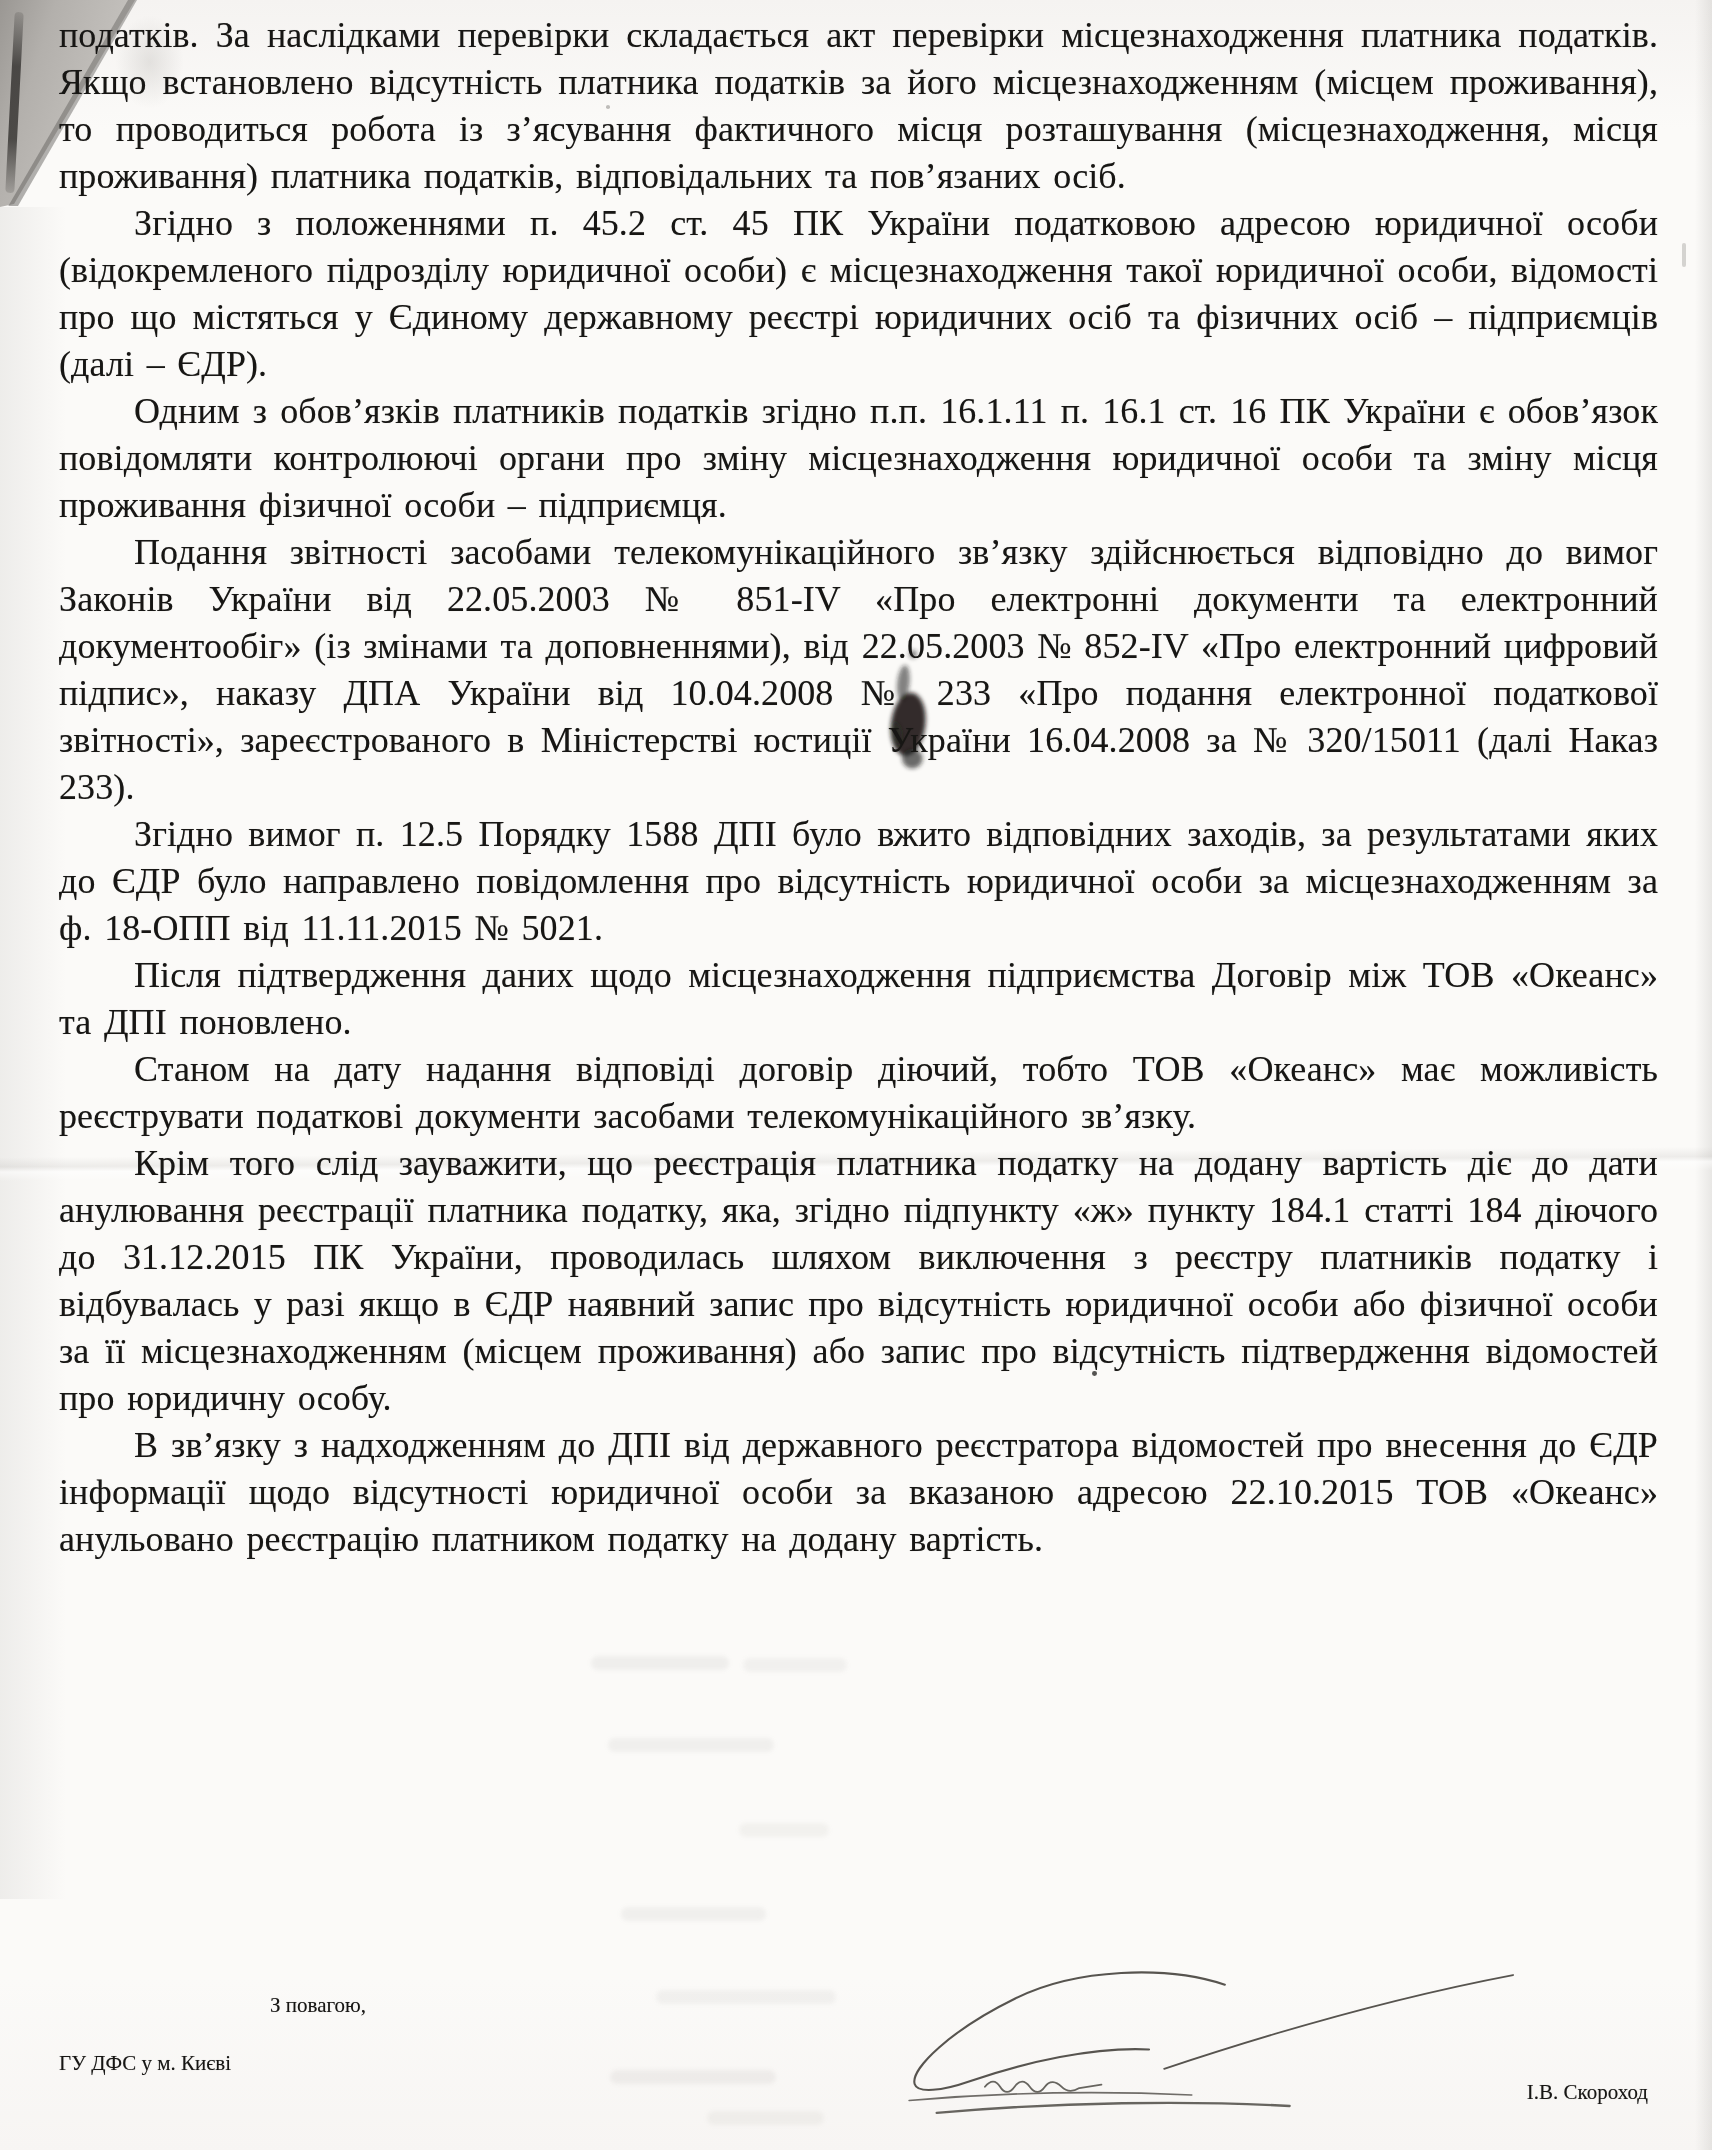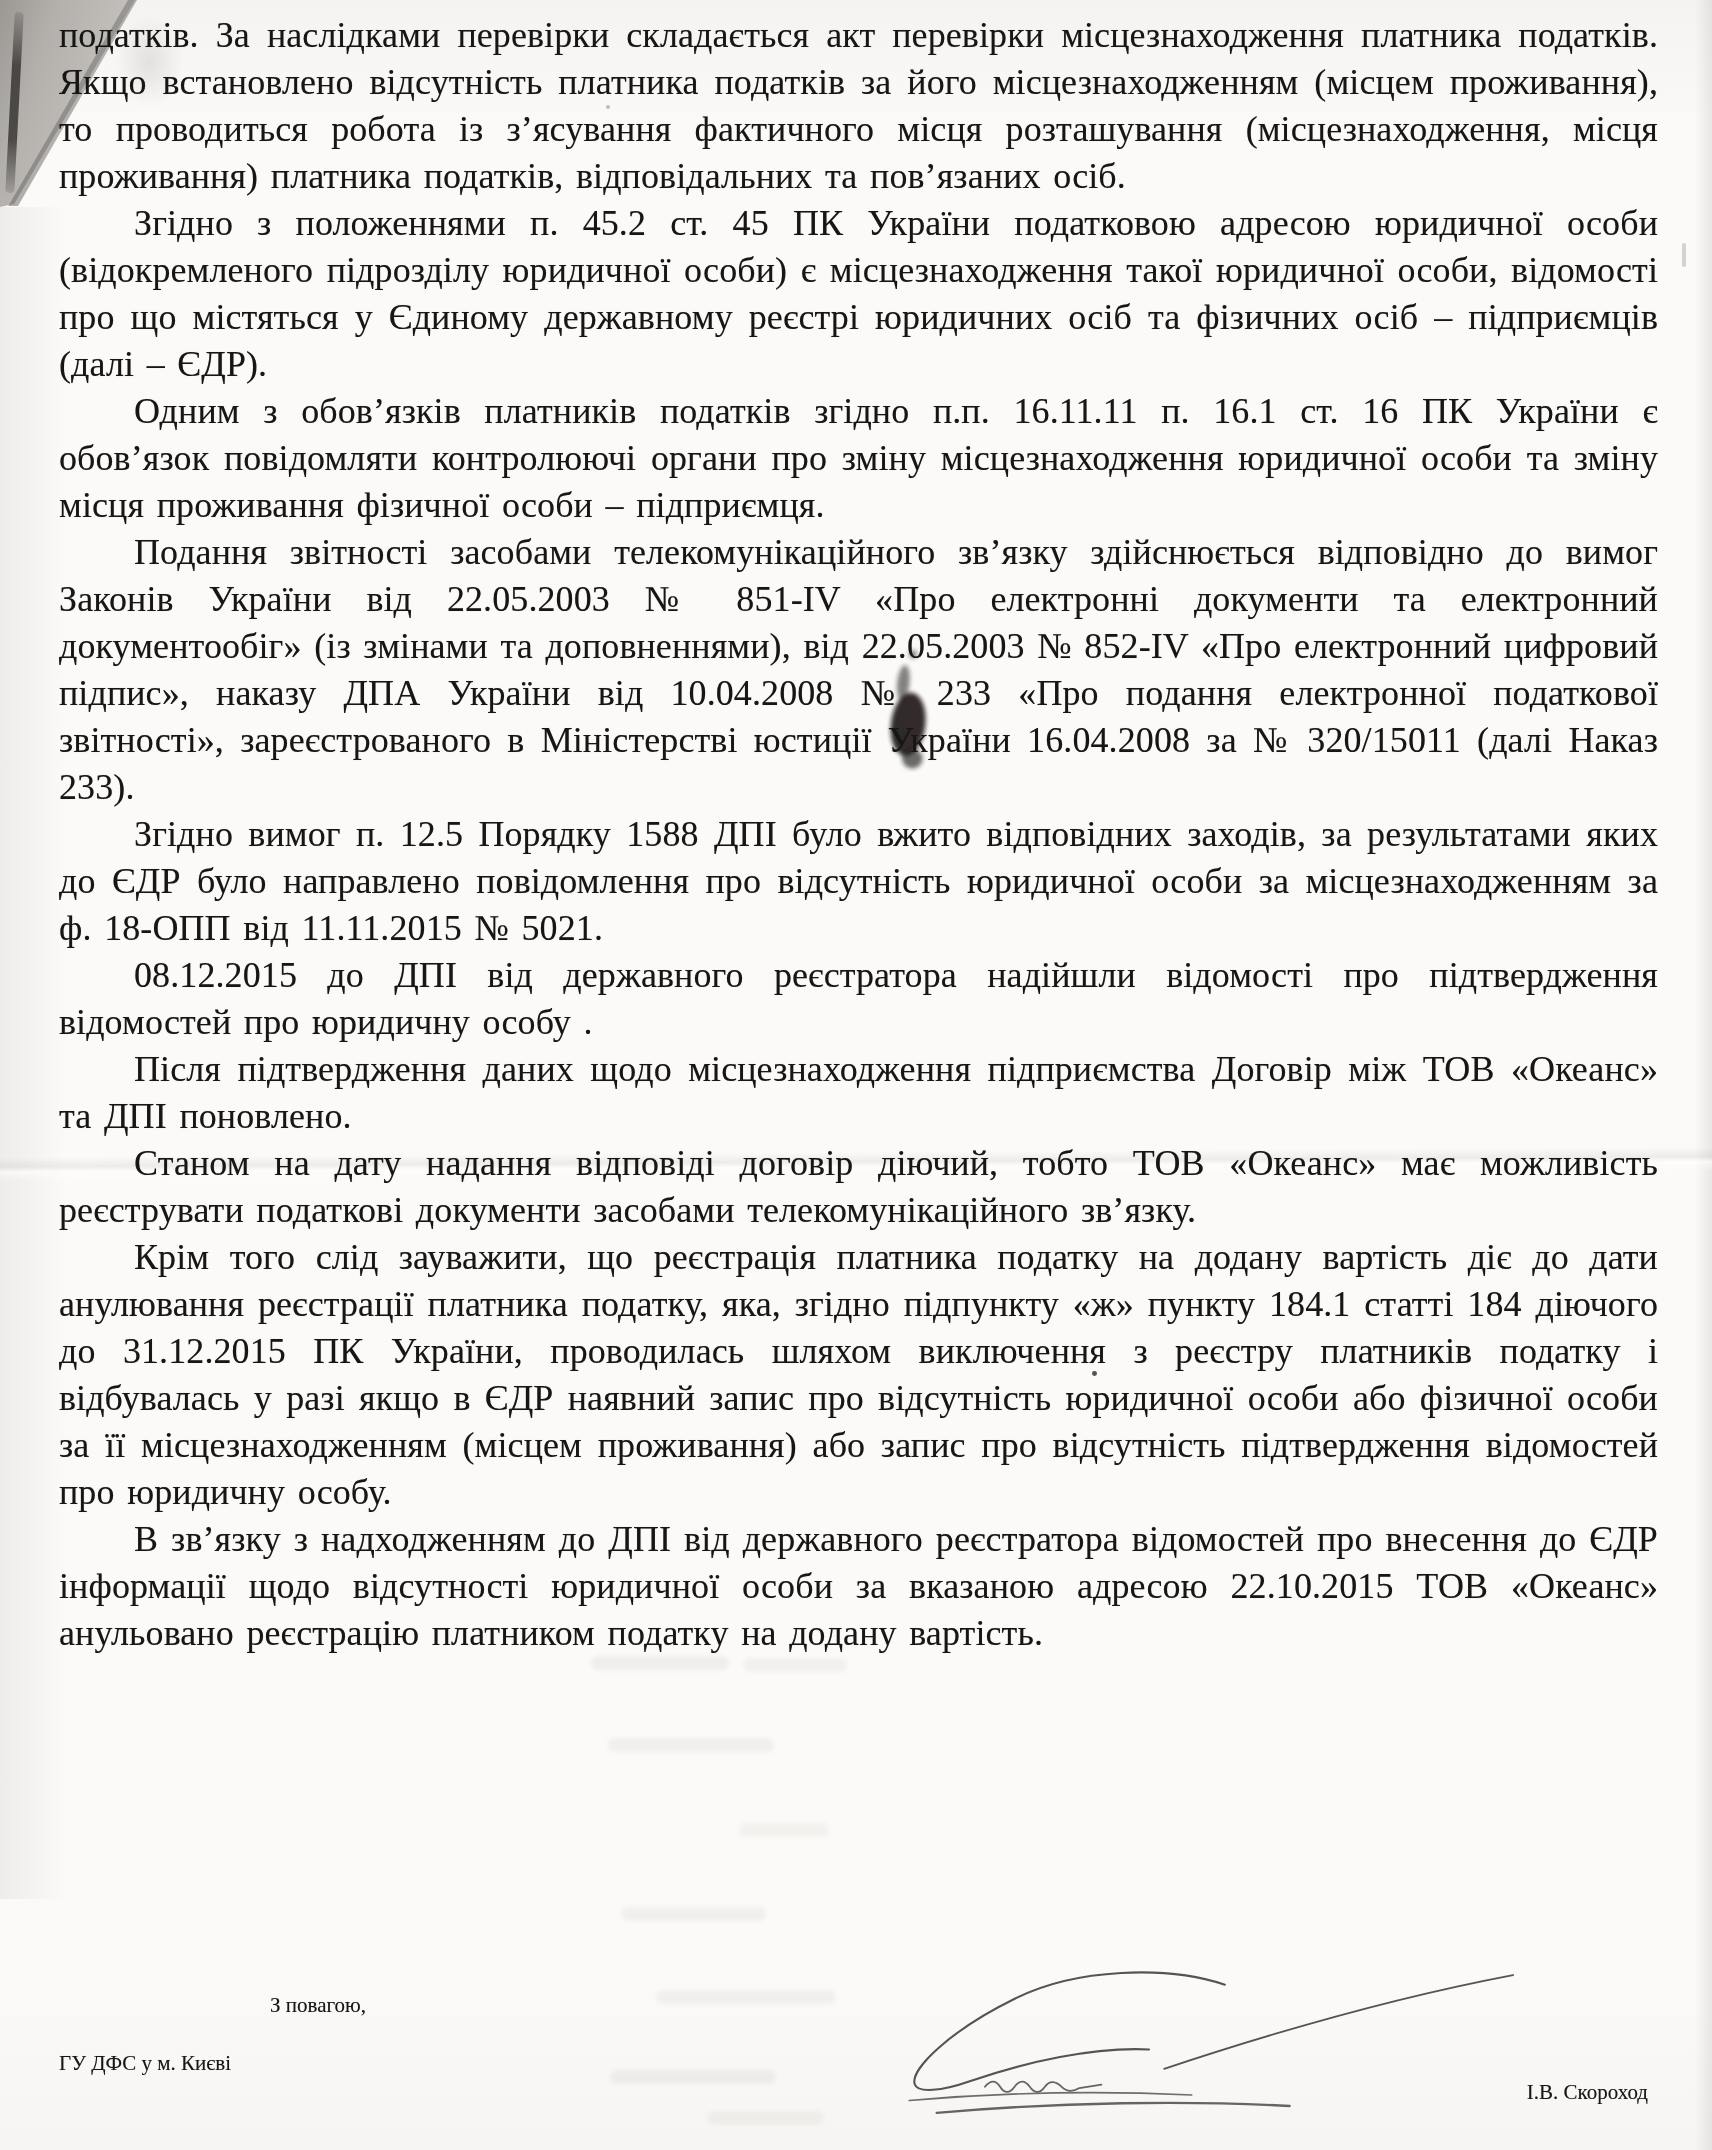--- a/index.html
+++ b/index.html
@@ -124,24 +124,23 @@
   <div style="left:159px;top:173px;width:90px;opacity:.12;"></div>
   <div style="left:41px;top:257px;width:145px;opacity:.14;"></div>
   <div style="left:76px;top:340px;width:180px;opacity:.13;"></div>
   <div style="left:30px;top:420px;width:166px;opacity:.15;"></div>
   <div style="left:127px;top:461px;width:117px;opacity:.12;"></div>
 </div>
 
 <div class="doc-body">
     <p class="">податків. За наслідками перевірки складається акт перевірки місцезнаходження платника податків. Якщо встановлено відсутність платника податків за його місцезнаходженням (місцем проживання), то проводиться робота із з’ясування фактичного місця розташування (місцезнаходження, місця проживання) платника податків, відповідальних та пов’язаних осіб.</p>
     <p class="indent">Згідно з положеннями п. 45.2 ст. 45 ПК України податковою адресою юридичної особи (відокремленого підрозділу юридичної особи) є місцезнаходження такої юридичної особи, відомості про що містяться у Єдиному державному реєстрі юридичних осіб та фізичних осіб – підприємців (далі – ЄДР).</p>
-    <p class="indent">Одним з обов’язків платників податків згідно п.п. 16.11.11 п. 16.1 ст. 16 ПК України є обов’язок повідомляти контролюючі органи про зміну місцезнаходження юридичної особи та зміну місця проживання фізичної особи – підприємця.</p>
+    <p class="indent">Одним з обов’язків платників податків згідно п.п. 16.1.11 п. 16.1 ст. 16 ПК України є обов’язок повідомляти контролюючі органи про зміну місцезнаходження юридичної особи та зміну місця проживання фізичної особи – підприємця.</p>
     <p class="indent">Подання звітності засобами телекомунікаційного зв’язку здійснюється відповідно до вимог Законів України від 22.05.2003 № 851-IV «Про електронні документи та електронний документообіг» (із змінами та доповненнями), від 22.05.2003 № 852-IV «Про електронний цифровий підпис», наказу ДПА України від 10.04.2008 № 233 «Про подання електронної податкової звітності», зареєстрованого в Міністерстві юстиції України 16.04.2008 за № 320/15011 (далі Наказ 233).</p>
     <p class="indent">Згідно вимог п. 12.5 Порядку 1588 ДПІ було вжито відповідних заходів, за результатами яких до ЄДР було направлено повідомлення про відсутність юридичної особи за місцезнаходженням за ф. 18-ОПП від 11.11.2015 № 5021.</p>
-    <p class="indent">08.12.2015 до ДПІ від державного реєстратора надійшли відомості про підтвердження відомостей про юридичну особу .</p>
     <p class="indent">Після підтвердження даних щодо місцезнаходження підприємства Договір між ТОВ «Океанс» та ДПІ поновлено.</p>
     <p class="indent">Станом на дату надання відповіді договір діючий, тобто ТОВ «Океанс» має можливість реєструвати податкові документи засобами телекомунікаційного зв’язку.</p>
     <p class="indent">Крім того слід зауважити, що реєстрація платника податку на додану вартість діє до дати анулювання реєстрації платника податку, яка, згідно підпункту «ж» пункту 184.1 статті 184 діючого до 31.12.2015 ПК України, проводилась шляхом виключення з реєстру платників податку і відбувалась у разі якщо в ЄДР наявний запис про відсутність юридичної особи або фізичної особи за її місцезнаходженням (місцем проживання) або запис про відсутність підтвердження відомостей про юридичну особу.</p>
     <p class="indent">В зв’язку з надходженням до ДПІ від державного реєстратора відомостей про внесення до ЄДР інформації щодо відсутності юридичної особи за вказаною адресою 22.10.2015 ТОВ «Океанс» анульовано реєстрацію платником податку на додану вартість.</p>
   </div>
 
 <div class="closing">
   <div class="salutation">З повагою,</div>
   <div>ГУ ДФС у м. Києві</div>
   <div class="signer">І.В. Скороход</div>

